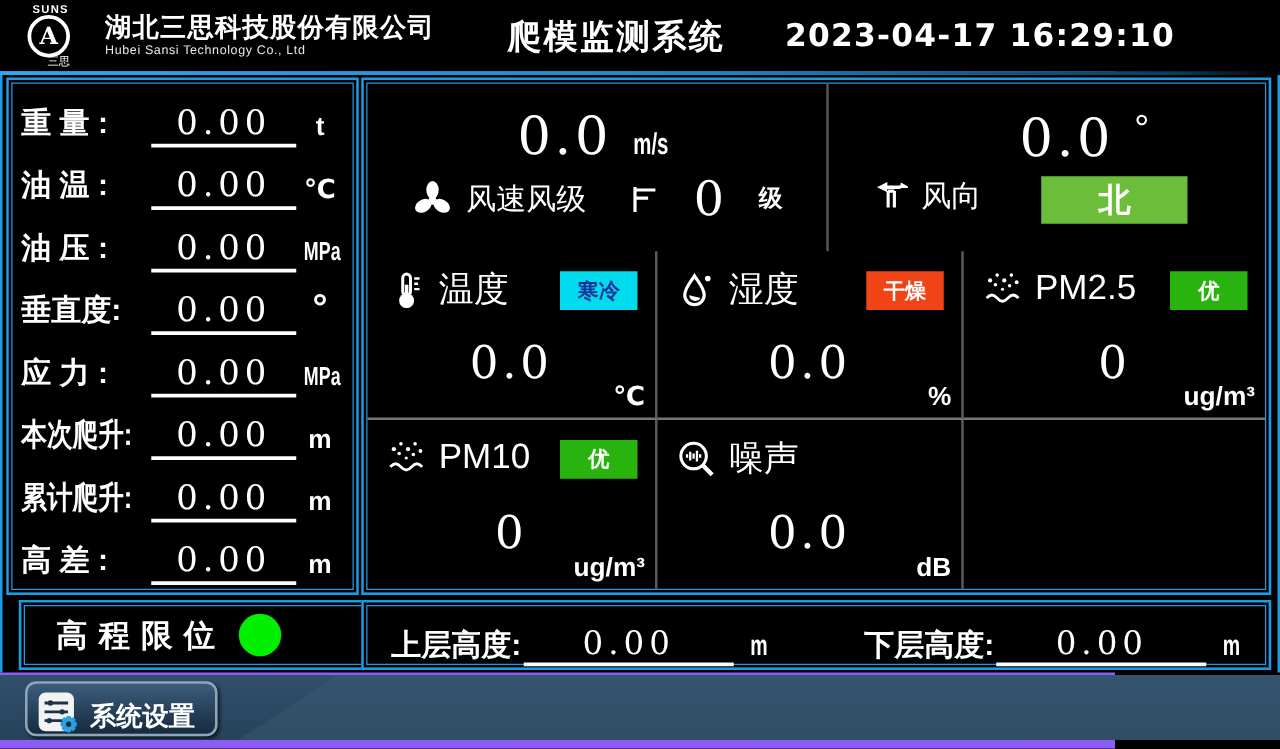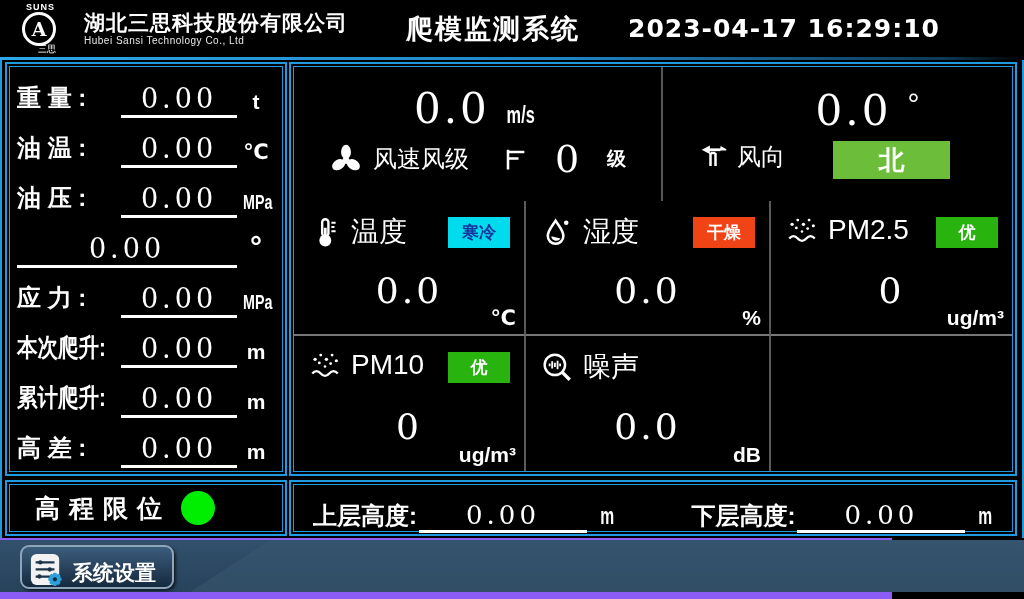--- a/index.html
+++ b/index.html
@@ -36,21 +36,21 @@
                 display:flex; flex-direction:column; justify-content:space-between; }
   .lrow { display:flex; align-items:flex-end; height:46px; }
   .llabel { width:104px; font-size:24px; font-weight:bold; white-space:nowrap; padding-bottom:4px; }
   .llabel.tight { transform:scaleX(.82); transform-origin:left bottom; font-size:25px; }
   .lvalue { flex:1; text-align:center; font-family:"DejaVu Serif",serif; font-size:27px;
             letter-spacing:4px; border-bottom:3px solid #fff; padding-bottom:1px; }
   .lunit { width:38px; text-align:center; font-size:21px; font-weight:bold; padding-bottom:4px; }
   .cond { display:inline-block; transform:scaleX(.68); transform-origin:center bottom; white-space:nowrap; }
 
   
-  .elev-panel { left:3px; top:420px; width:282px; height:56px; display:flex; align-items:center; padding-left:28px; }
+  .elev-panel { left:13px; top:420px; width:282px; height:56px; display:flex; align-items:center; padding-left:28px; }
   .elev-label { font-size:25px; font-weight:bold; letter-spacing:9px; }
   .elev-dot { width:34px; height:34px; border-radius:50%; margin-left:10px; }
 
   
   .main-panel { left:287px; top:2px; width:728px; height:414px; display:flex; flex-direction:column; }
   .wind-row { height:134px; display:flex; margin:3px 3px 0 3px; }
   .wind-left { width:369px; display:flex; flex-direction:column; align-items:center; justify-content:center;
                border-right:2px solid #555; }
   .wind-right { flex:1; display:flex; flex-direction:column; justify-content:center; }
   .big-val { font-family:"DejaVu Serif",serif; font-size:42px; letter-spacing:3px; line-height:1.05; }
@@ -138,20 +138,21 @@
         <span class="llabel">油 温 :</span>
         <span class="lvalue">0.00</span>
         <span class="lunit">℃</span>
       </div>
       <div class="lrow">
         <span class="llabel">油 压 :</span>
         <span class="lvalue">0.00</span>
         <span class="lunit cond">MPa</span>
       </div>
       <div class="lrow">
+        <span class="llabel">垂直度:</span>
         <span class="lvalue">0.00</span>
         <span class="lunit" style="font-size:30px">°</span>
       </div>
       <div class="lrow">
         <span class="llabel">应 力 :</span>
         <span class="lvalue">0.00</span>
         <span class="lunit cond">MPa</span>
       </div>
       <div class="lrow">
         <span class="llabel tight">本次爬升:</span>

